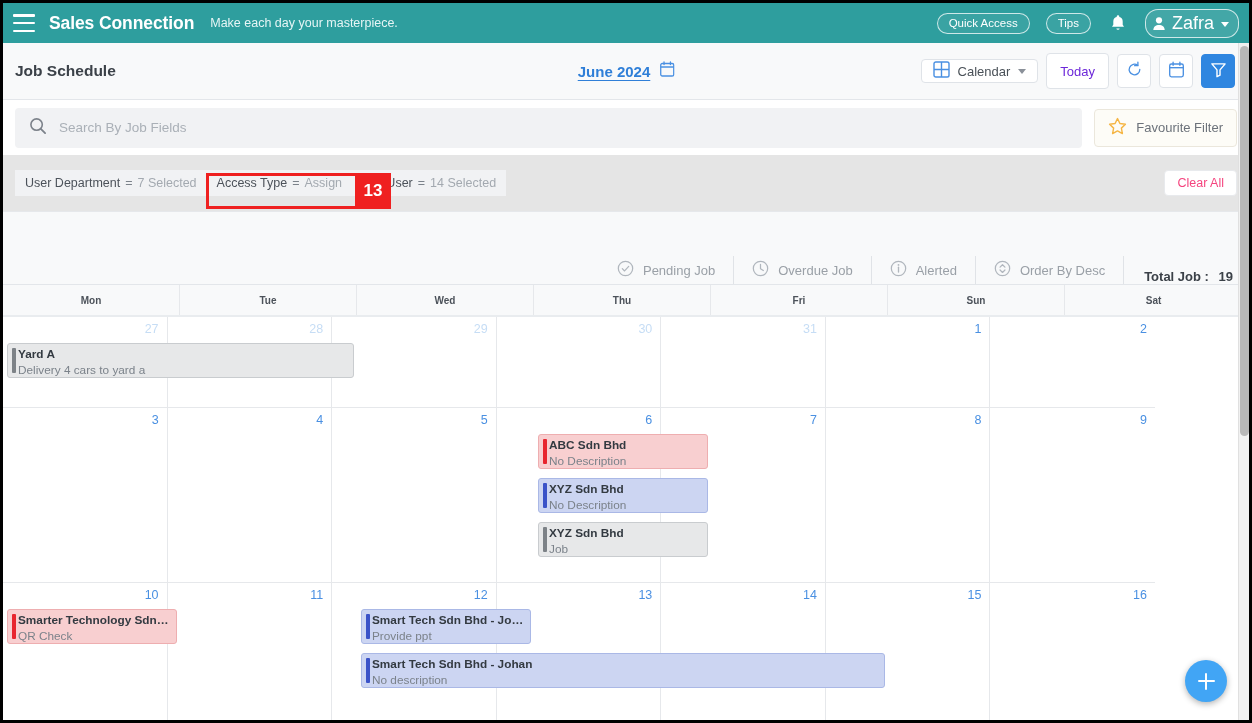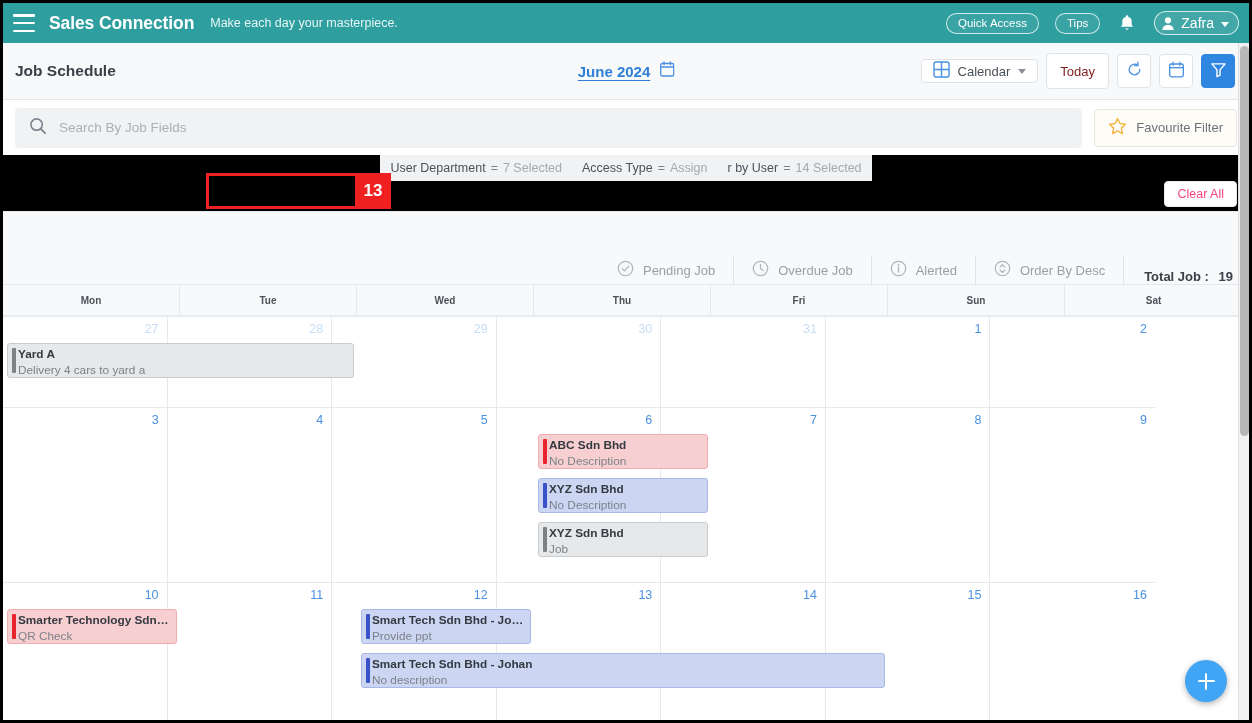--- a/index.html
+++ b/index.html
@@ -49,21 +49,21 @@
     padding: 3px 11px 4px;
     white-space: nowrap; cursor: pointer;
     background: rgba(255,255,255,0.06);
   }
   .bell { cursor: pointer; line-height: 0; padding: 0 3px; }
   .userpill {
     display: flex; align-items: center; gap: 6px;
     border: 1px solid rgba(255,255,255,.75);
     border-radius: 13px;
     padding: 3px 9px 3px 6px;
-    color: #fff; font-size: 14px; cursor: pointer;
+    color: #fff; font-size: 18px; cursor: pointer;
     background: rgba(255,255,255,0.10);
   }
   .avatar-glyph { line-height: 0; display: inline-block; }
   .caret-dn {
     width: 0; height: 0; border-left: 4.5px solid transparent;
     border-right: 4.5px solid transparent; border-top: 5px solid #fff;
     margin-left: 1px; margin-top: 2px;
   }
 
   
@@ -90,21 +90,21 @@
   .btn-outline {
     height: 24px; border: 1px solid #dfe3e8; background: #fff;
     border-radius: 4px; display: flex; align-items: center; gap: 8px;
     padding: 0 11px; cursor: pointer; font-size: 13px; color: #4a5158;
   }
   .btn-square {
     width: 34px; height: 34px; border: 1px solid #dfe3e8; background: #fff;
     border-radius: 4px; display: flex; align-items: center; justify-content: center;
     cursor: pointer;
   }
-  .btn-today { color: #7f1d1d; font-size: 13px; padding: 17px 13px; }
+  .btn-today { color: #6d28d9; font-size: 13px; padding: 17px 13px; }
   .btn-filter-active {
     width: 34px; height: 34px; background: #2f86e0; border: 1px solid #2f86e0;
     border-radius: 4px; display: flex; align-items: center; justify-content: center;
     cursor: pointer;
   }
   .mini-caret {
     width: 0; height: 0; border-left: 4px solid transparent;
     border-right: 4px solid transparent; border-top: 5px solid #8a9099;
   }
 
@@ -130,23 +130,23 @@
     height: 38px; background: #fdfcf7; border: 1px solid #ebe7dc;
     border-radius: 4px; display: flex; align-items: center; gap: 9px;
     padding: 0 13px; cursor: pointer;
     font-size: 13px; color: #6c727a; white-space: nowrap;
   }
 
   
   .chiprow {
     position: absolute; left: 0; top: 152px;
     width: 1246px; height: 57px;
-    background: #000000;
+    background: #e5e5e5;
     border-bottom: 1px solid #e6e8eb;
-    display: flex; align-items: center; padding: 0 12px; flex-direction: column;
+    display: flex; align-items: center; padding: 0 12px;
   }
   .chips { display: flex; align-items: center; }
   .chip {
     background: #f1f2f4;
     height: 26px; display: flex; align-items: center;
     padding: 0 10px; font-size: 12.5px; white-space: nowrap;
     cursor: pointer;
   }
   .chip .k { color: #4c525a; }
   .chip .eq { color: #7b828a; margin: 0 5px; }

